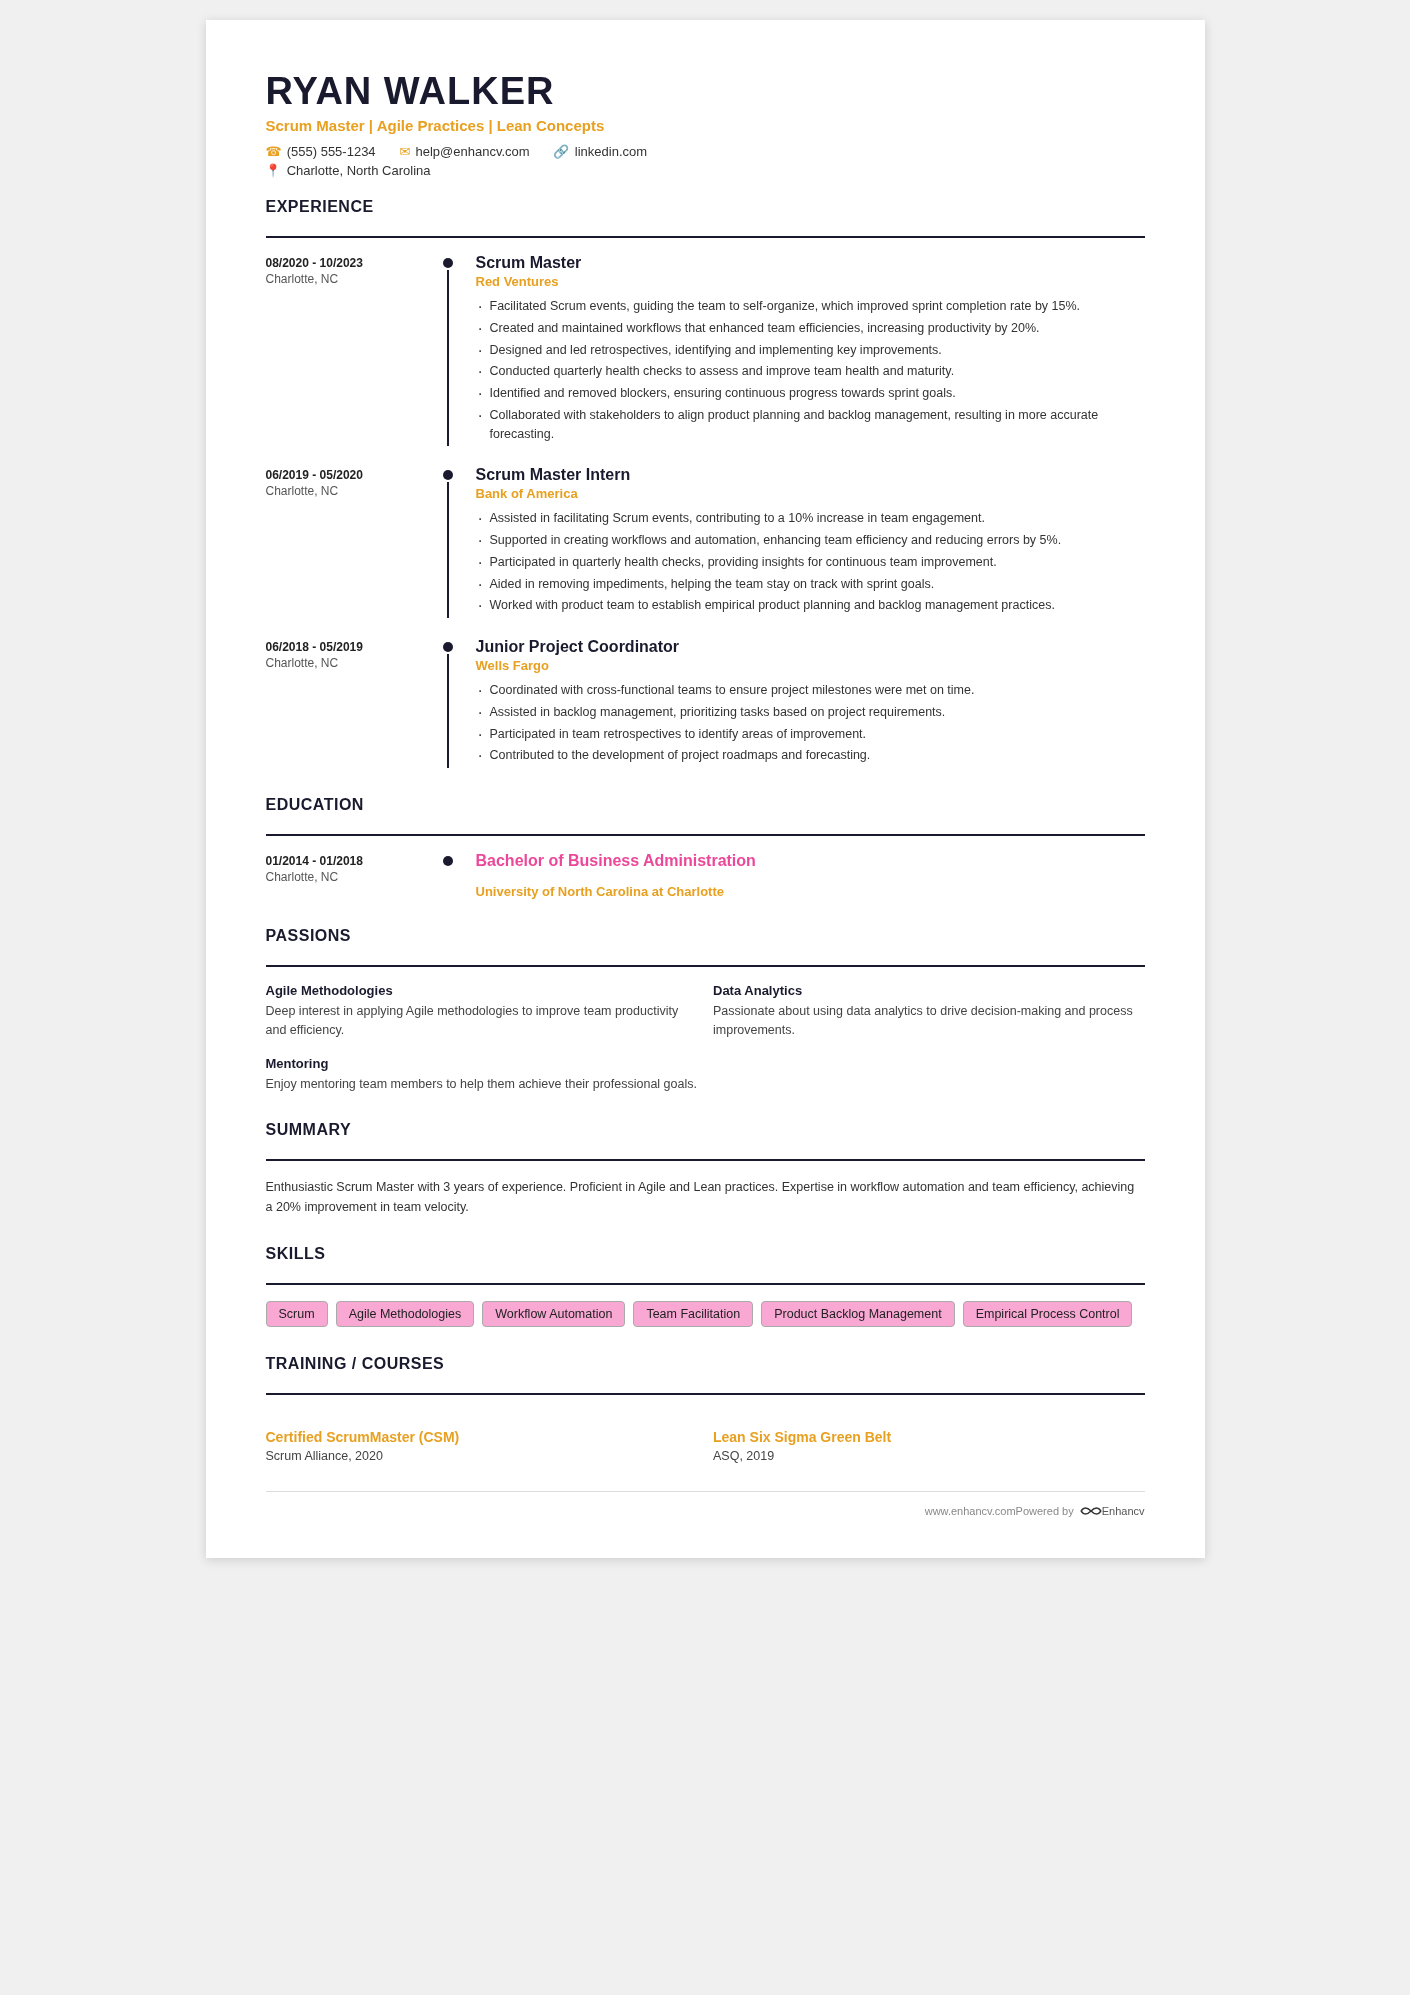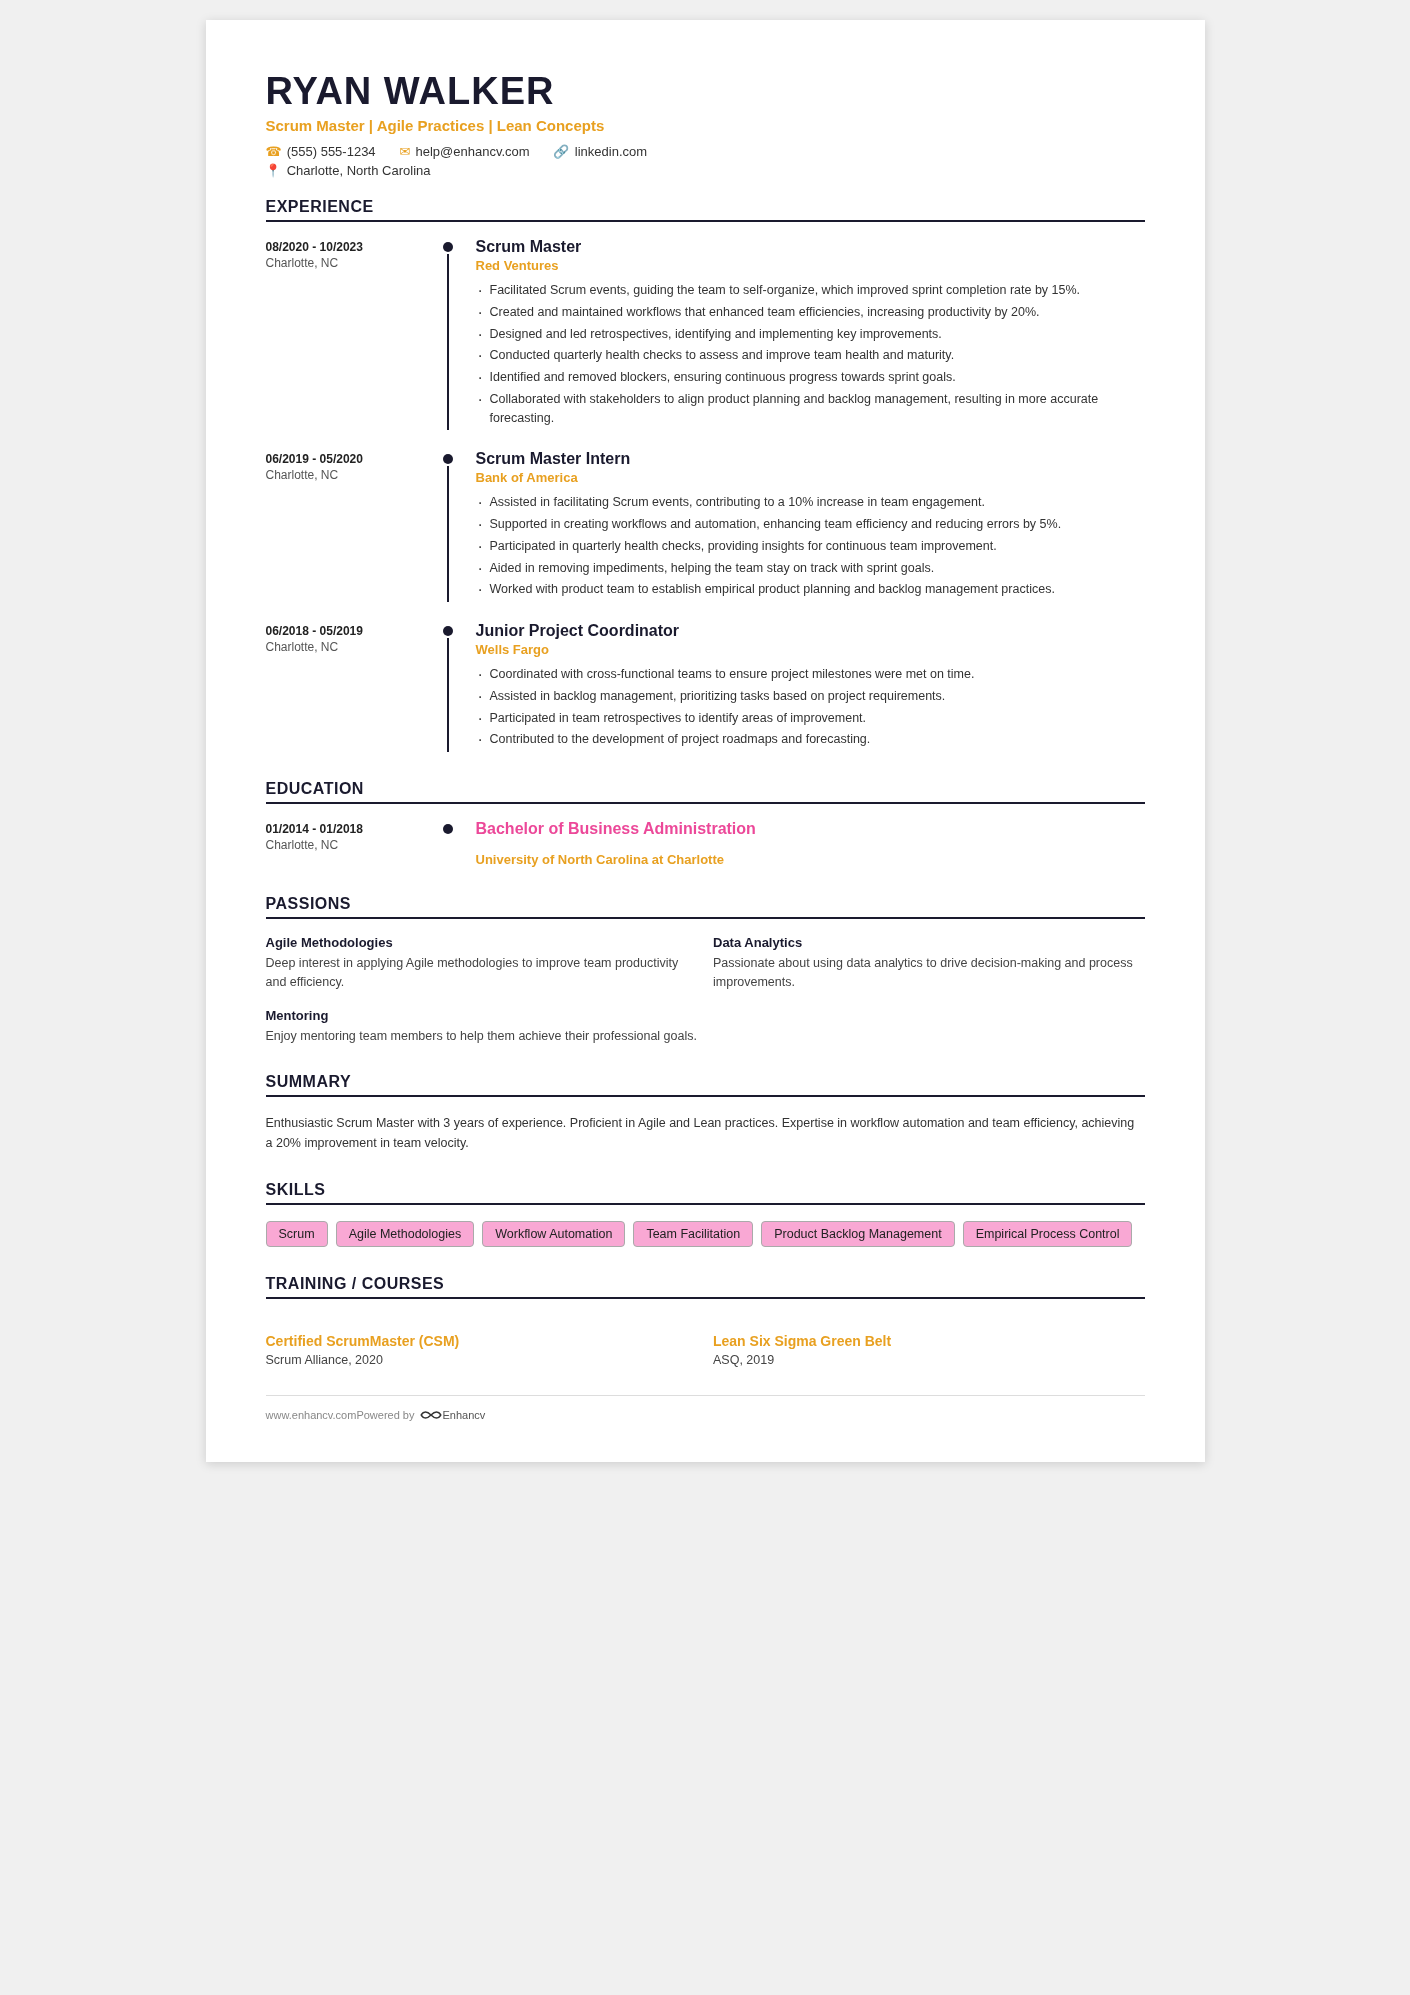--- a/index.html
+++ b/index.html
@@ -52,21 +52,21 @@
       gap: 5px;
       margin-bottom: 20px;
     }
     .icon-sym { color: #e8a020; font-size: 13px; }
     .section-title {
       font-size: 16px;
       font-weight: 900;
       color: #1a1a2e;
       text-transform: uppercase;
       border-bottom: 2px solid #1a1a2e;
-      padding-bottom: 4px;
+      padding-bottom: 20px;
       margin-bottom: 16px;
       letter-spacing: 0.5px;
     }
     .section { margin-bottom: 28px; }
     .experience-item {
       display: flex;
       gap: 0;
       margin-bottom: 20px;
     }
     .exp-left {
@@ -207,21 +207,21 @@
     }
     .training-org {
       font-size: 12.5px;
       color: #444;
     }
     .footer {
       border-top: 1px solid #ddd;
       margin-top: 20px;
       padding-top: 12px;
       display: flex;
-      justify-content: flex-start;
+      justify-content: flex-end;
       align-items: center;
     }
     .footer-left {
       font-size: 11px;
       color: #888;
     }
     .footer-right {
       font-size: 11px;
       color: #888;
       display: flex;

